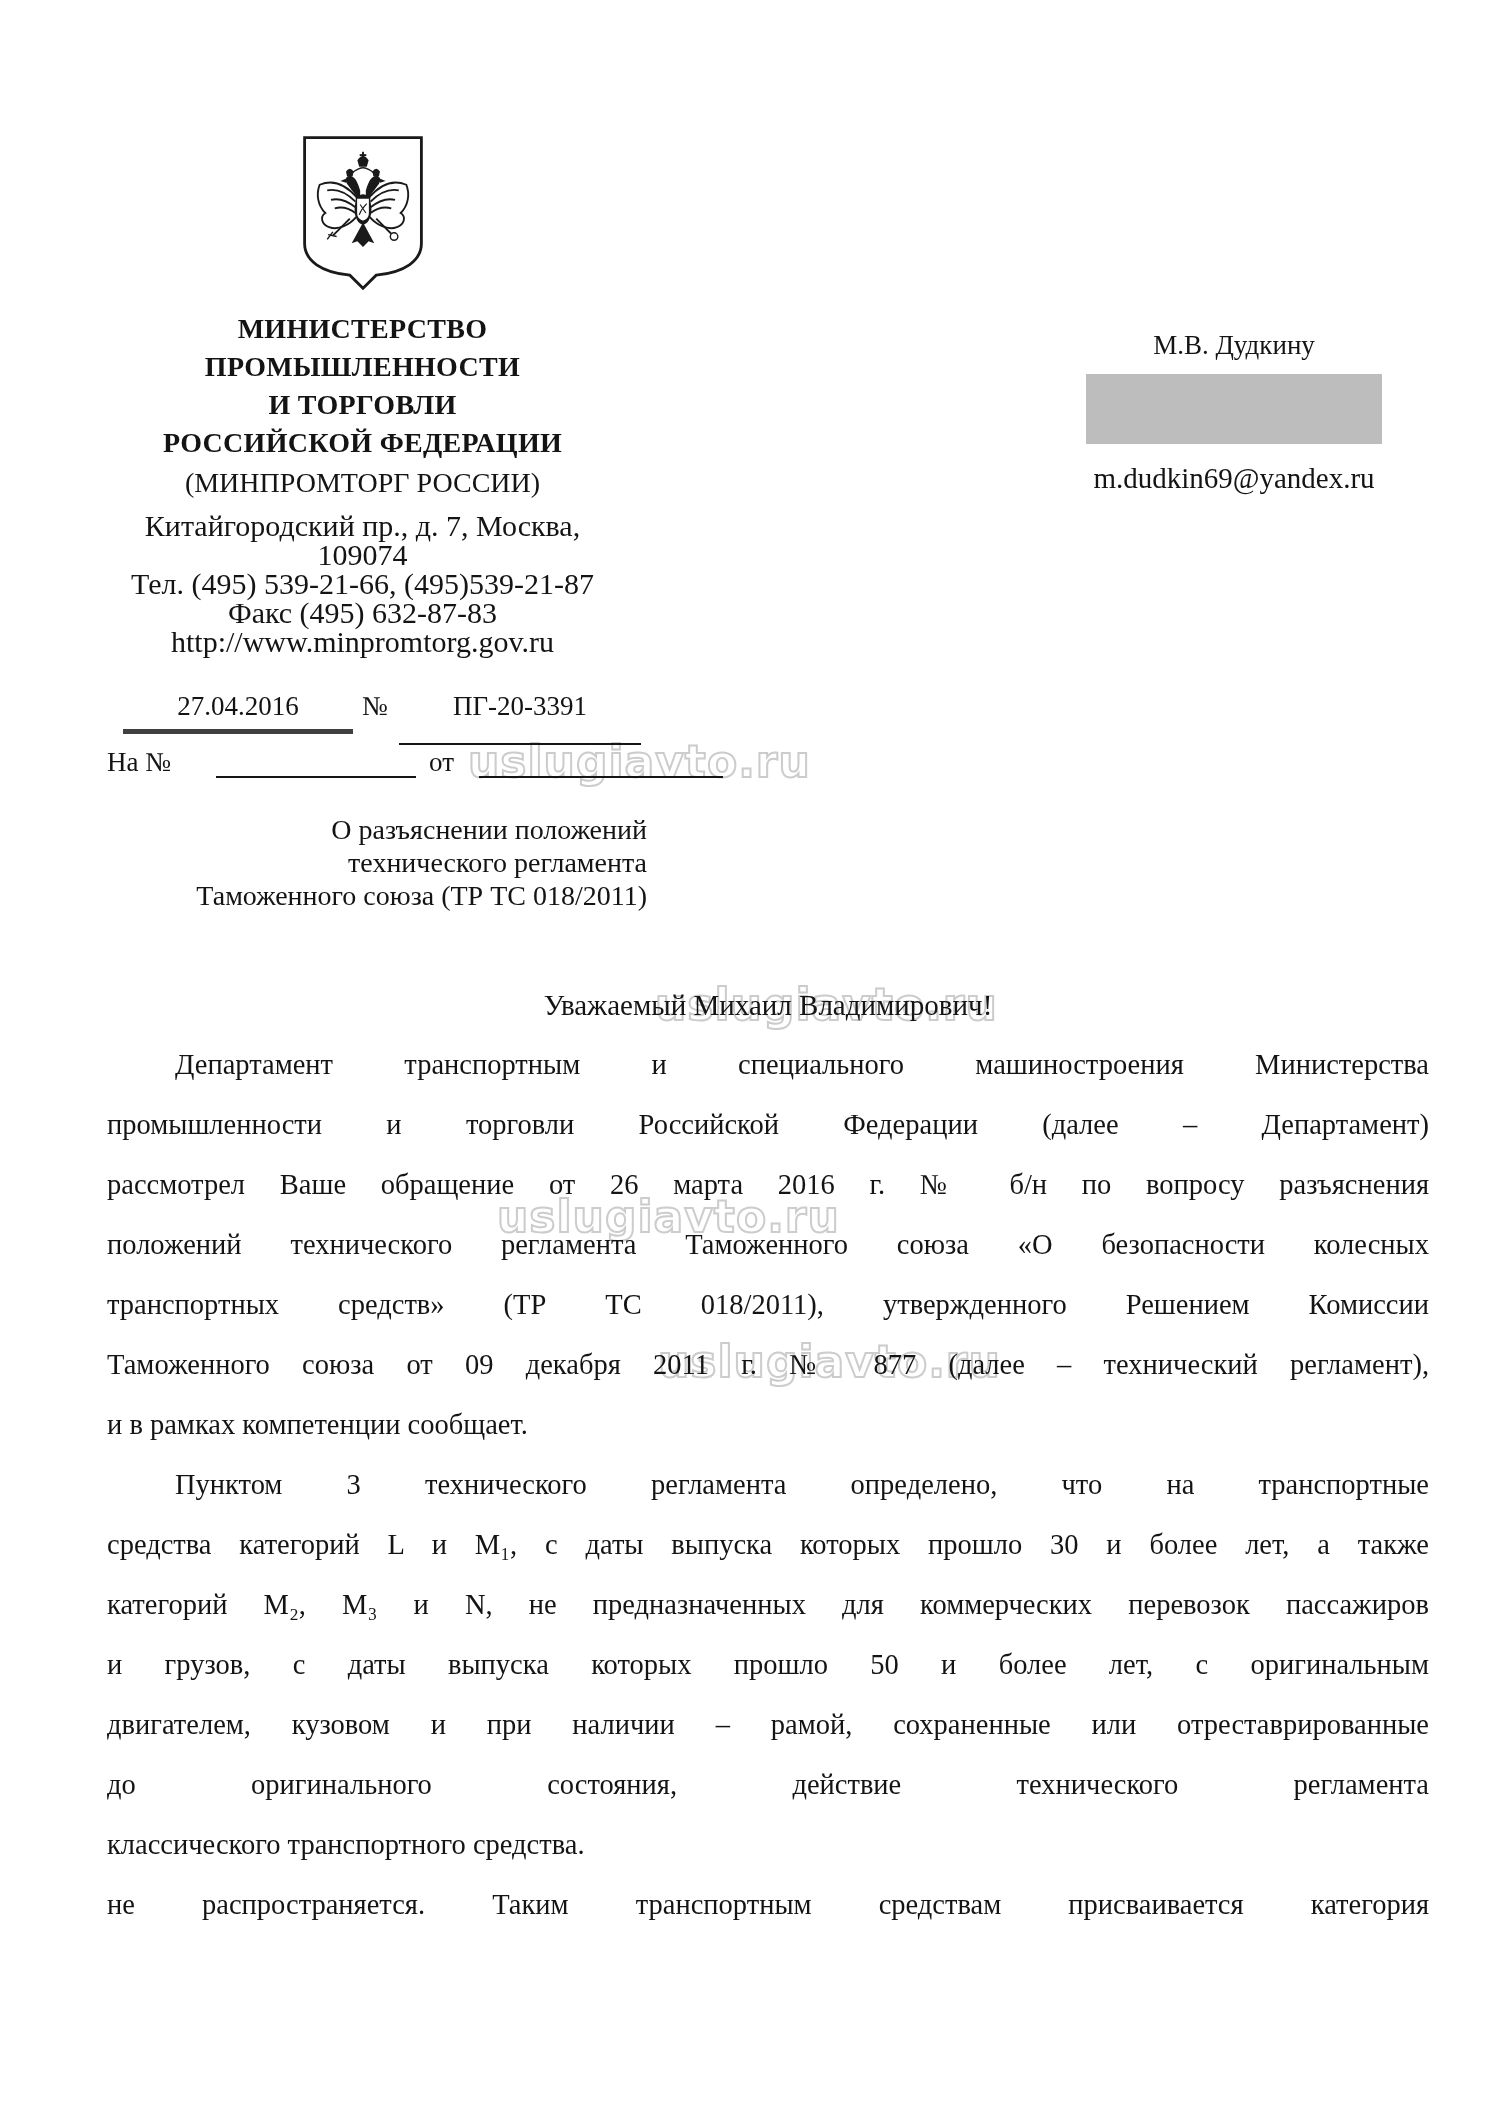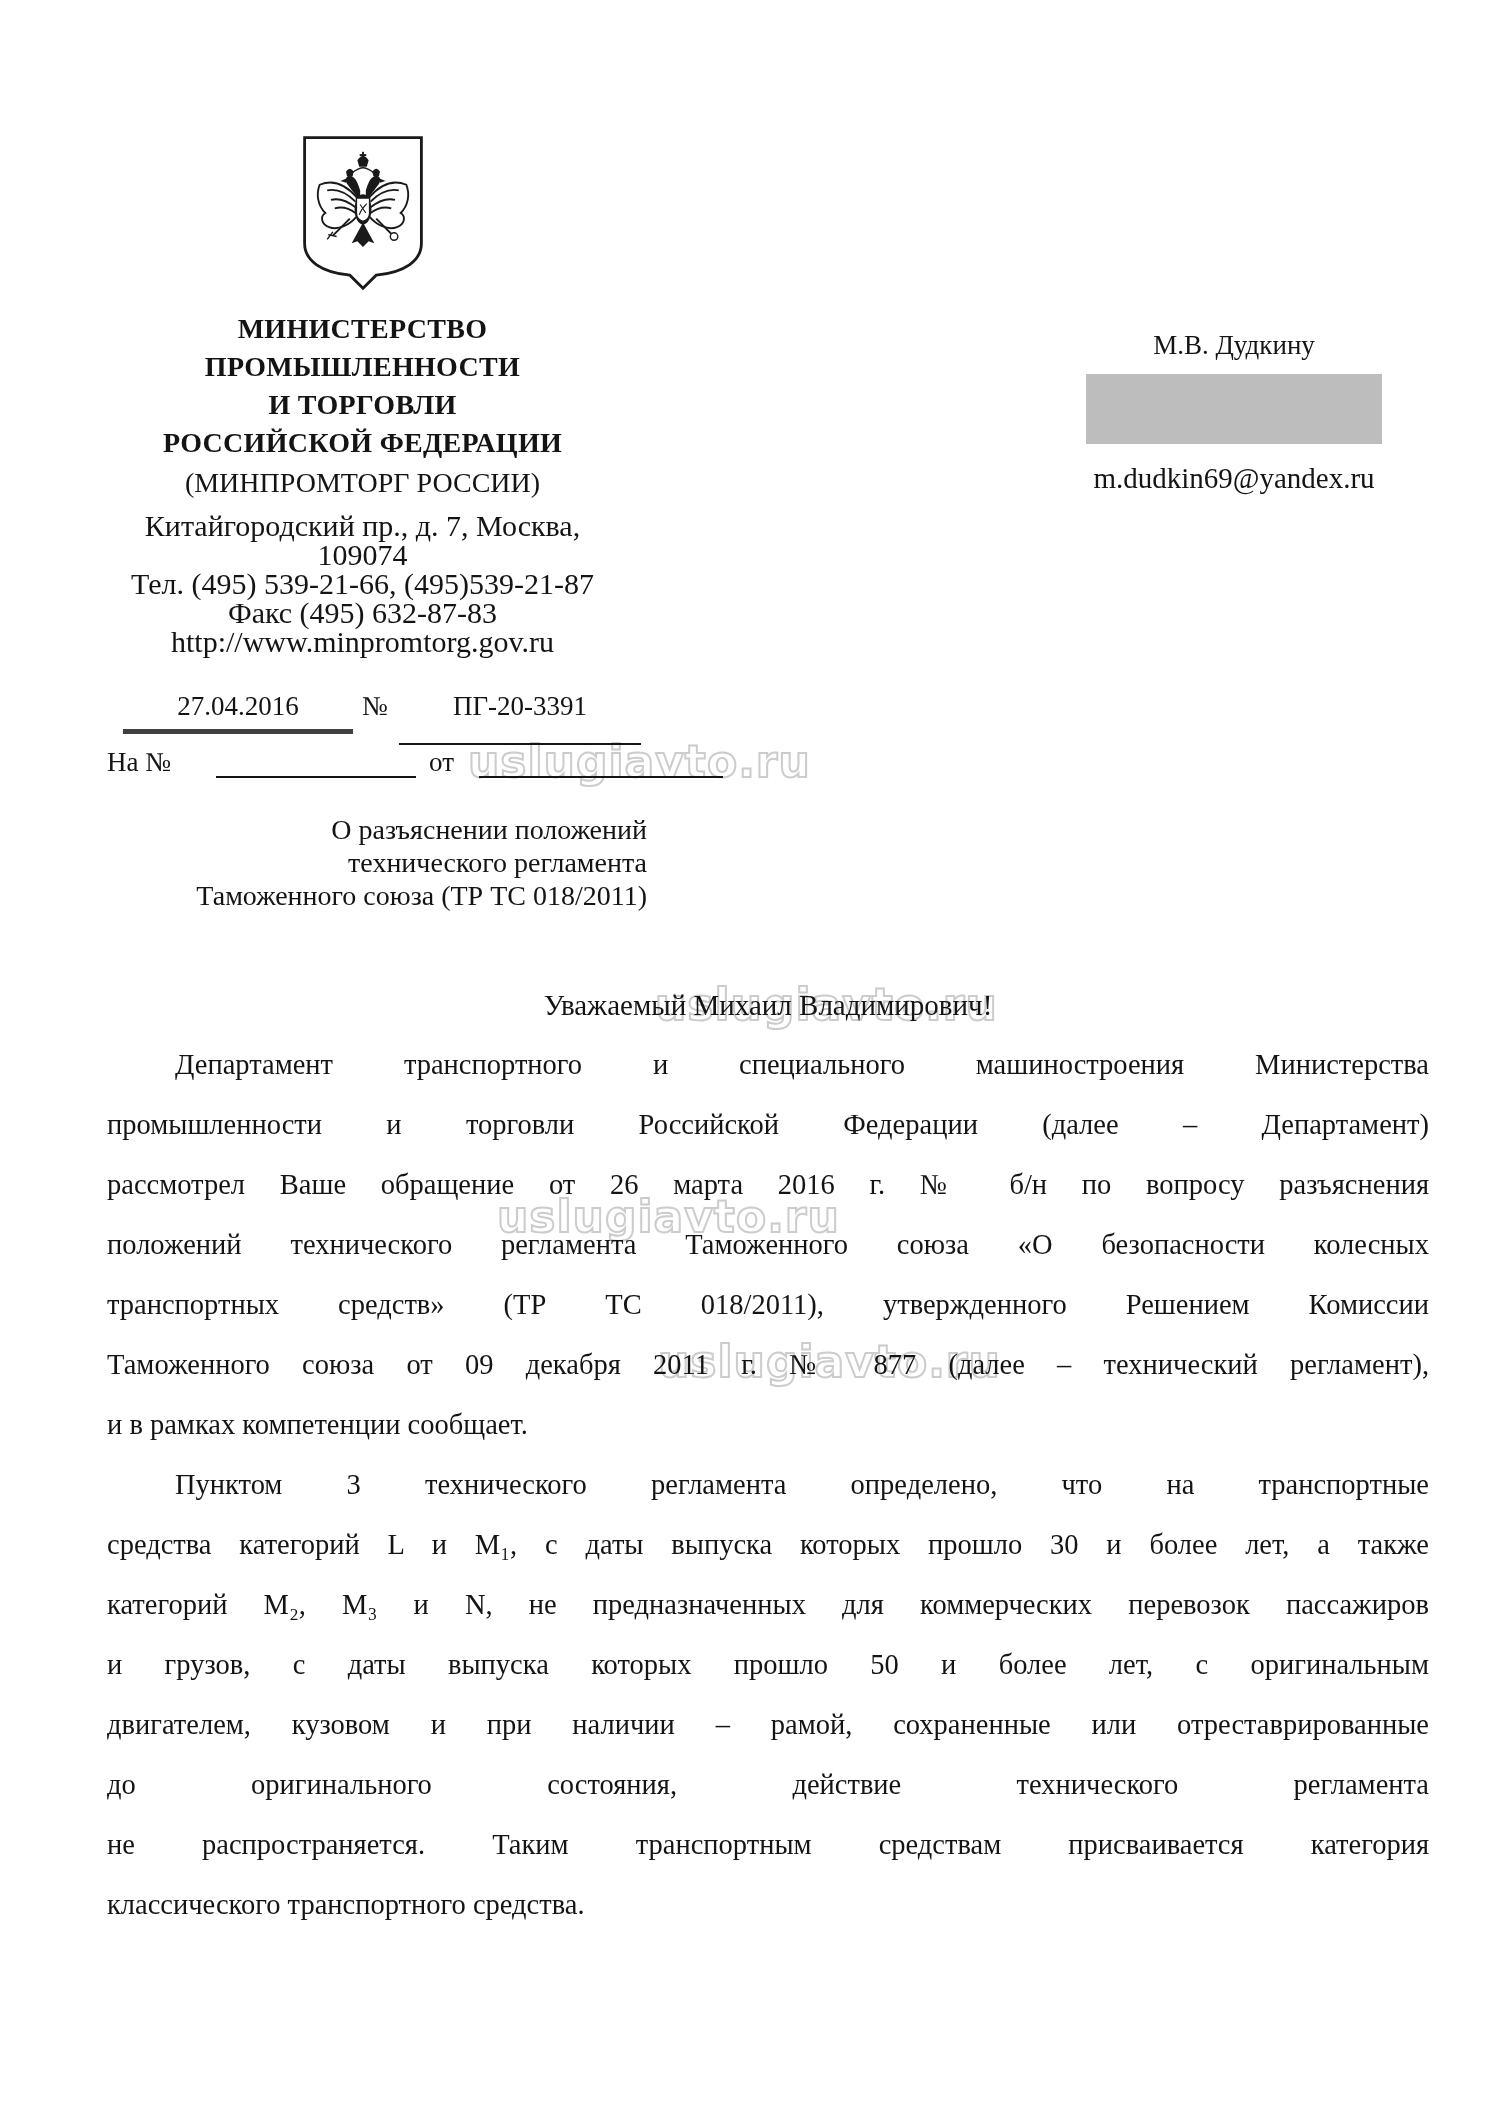--- a/index.html
+++ b/index.html
@@ -128,31 +128,31 @@
 
   <div class="subject">
     <div>О разъяснении положений</div>
     <div>технического регламента</div>
     <div>Таможенного союза (ТР ТС 018/2011)</div>
   </div>
 
   <div class="letter-body">
     <div class="salutation">Уважаемый Михаил Владимирович!</div>
 
-    <div class="line indent">Департамент транспортного и специального машиностроения Министерства</div>
+    <div class="line indent">Департамент транспортным и специального машиностроения Министерства</div>
     <div class="line">промышленности и торговли Российской Федерации (далее – Департамент)</div>
     <div class="line">рассмотрел Ваше обращение от 26 марта 2016 г. № б/н по вопросу разъяснения</div>
     <div class="line">положений технического регламента Таможенного союза «О безопасности колесных</div>
     <div class="line">транспортных средств» (ТР ТС 018/2011), утвержденного Решением Комиссии</div>
     <div class="line">Таможенного союза от 09 декабря 2011 г. № 877 (далее – технический регламент),</div>
     <div class="line lastline">и в рамках компетенции сообщает.</div>
 
     <div class="line indent">Пунктом 3 технического регламента определено, что на транспортные</div>
     <div class="line">средства категорий L и M₁, с даты выпуска которых прошло 30 и более лет, а также</div>
     <div class="line">категорий M₂, M₃ и N, не предназначенных для коммерческих перевозок пассажиров</div>
     <div class="line">и грузов, с даты выпуска которых прошло 50 и более лет, с оригинальным</div>
     <div class="line">двигателем, кузовом и при наличии – рамой, сохраненные или отреставрированные</div>
     <div class="line">до оригинального состояния, действие технического регламента</div>
+    <div class="line lastline">классического транспортного средства.</div>
     <div class="line">не распространяется. Таким транспортным средствам присваивается категория</div>
-    <div class="line lastline">классического транспортного средства.</div>
   </div>
 
 </div>
 
 </body></html>

